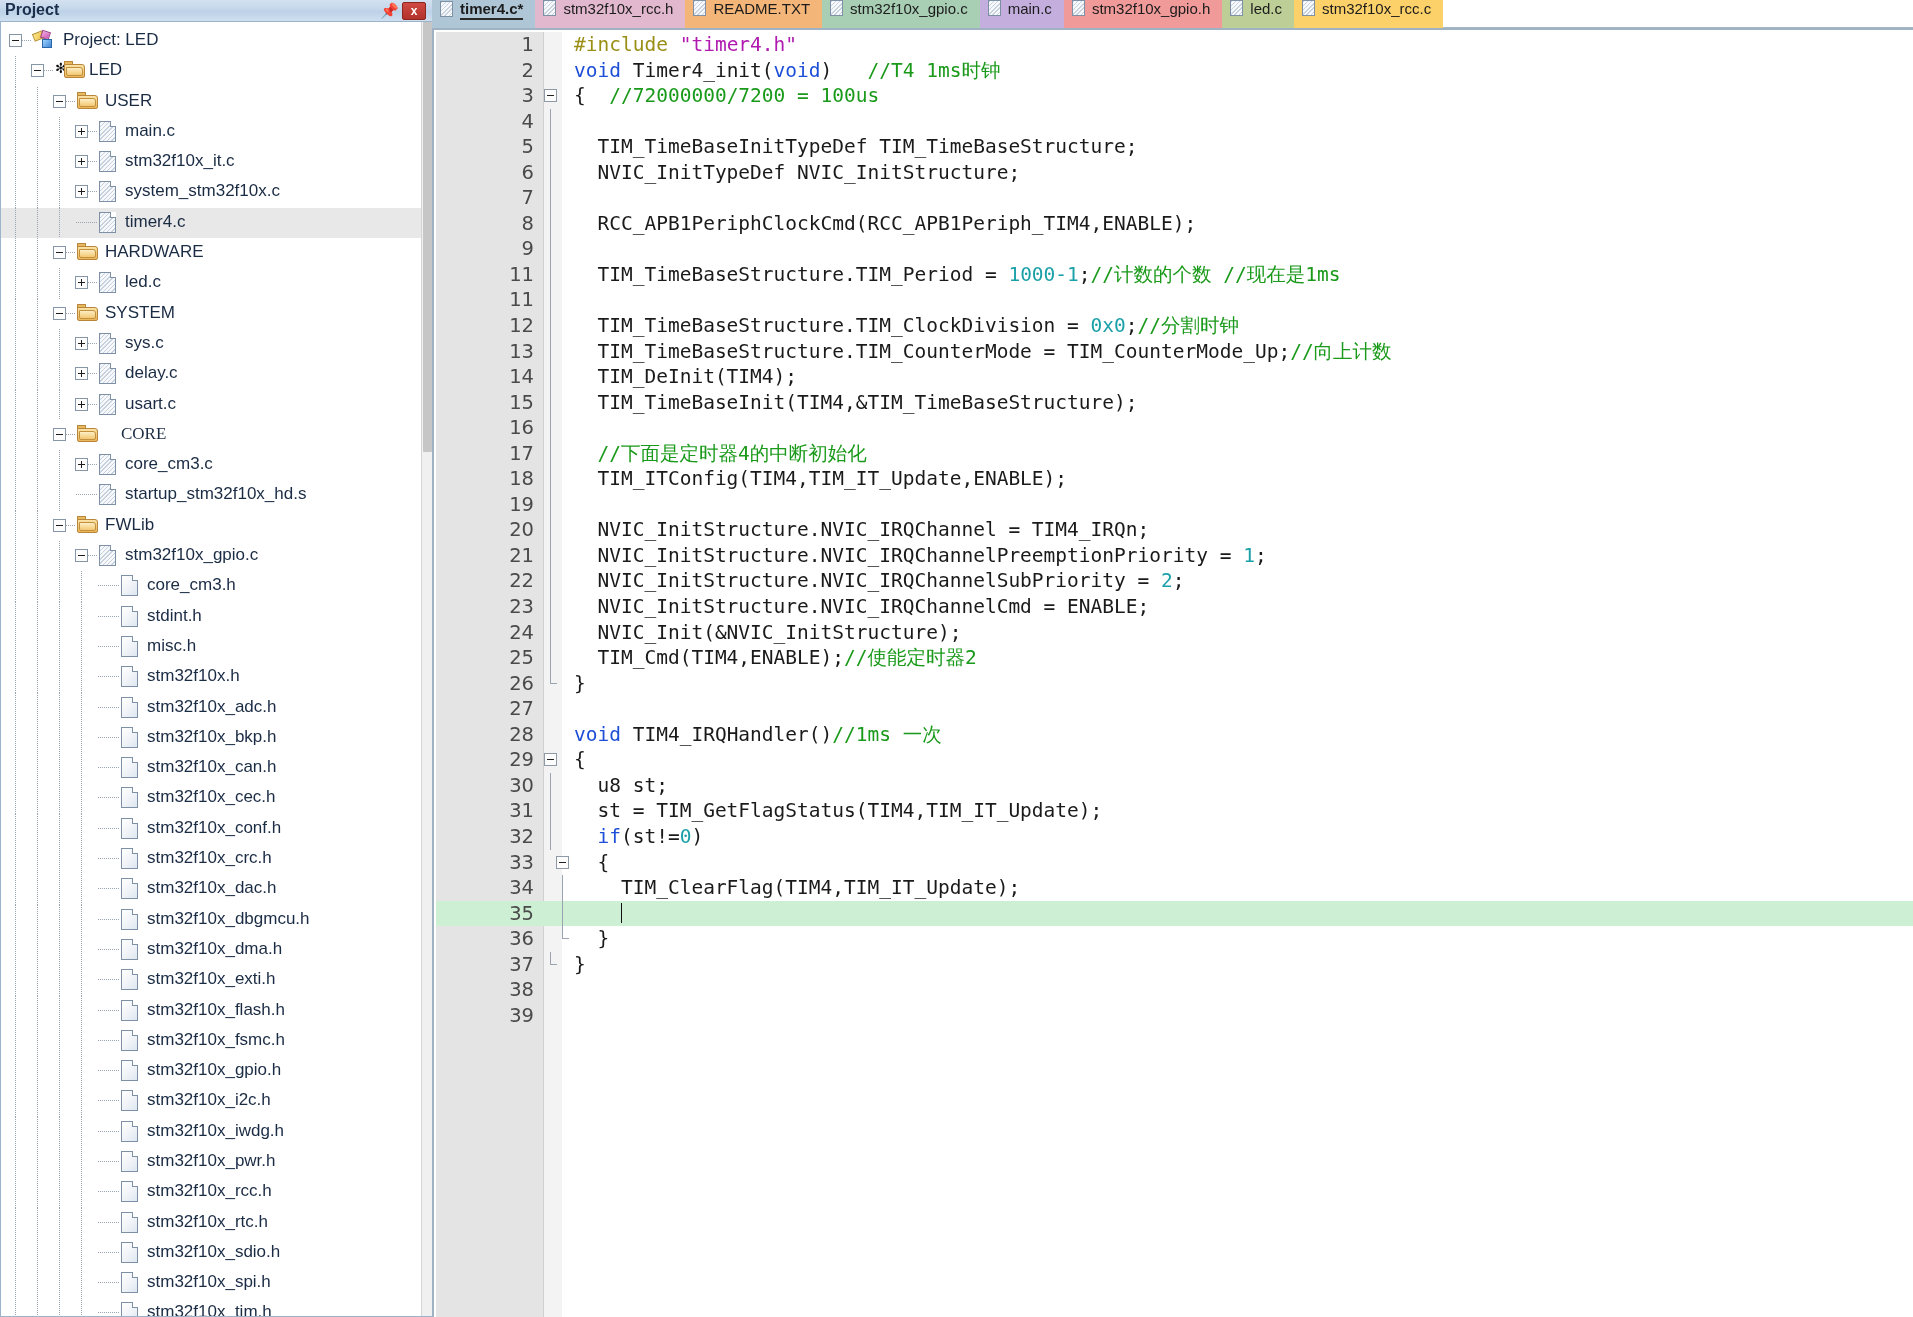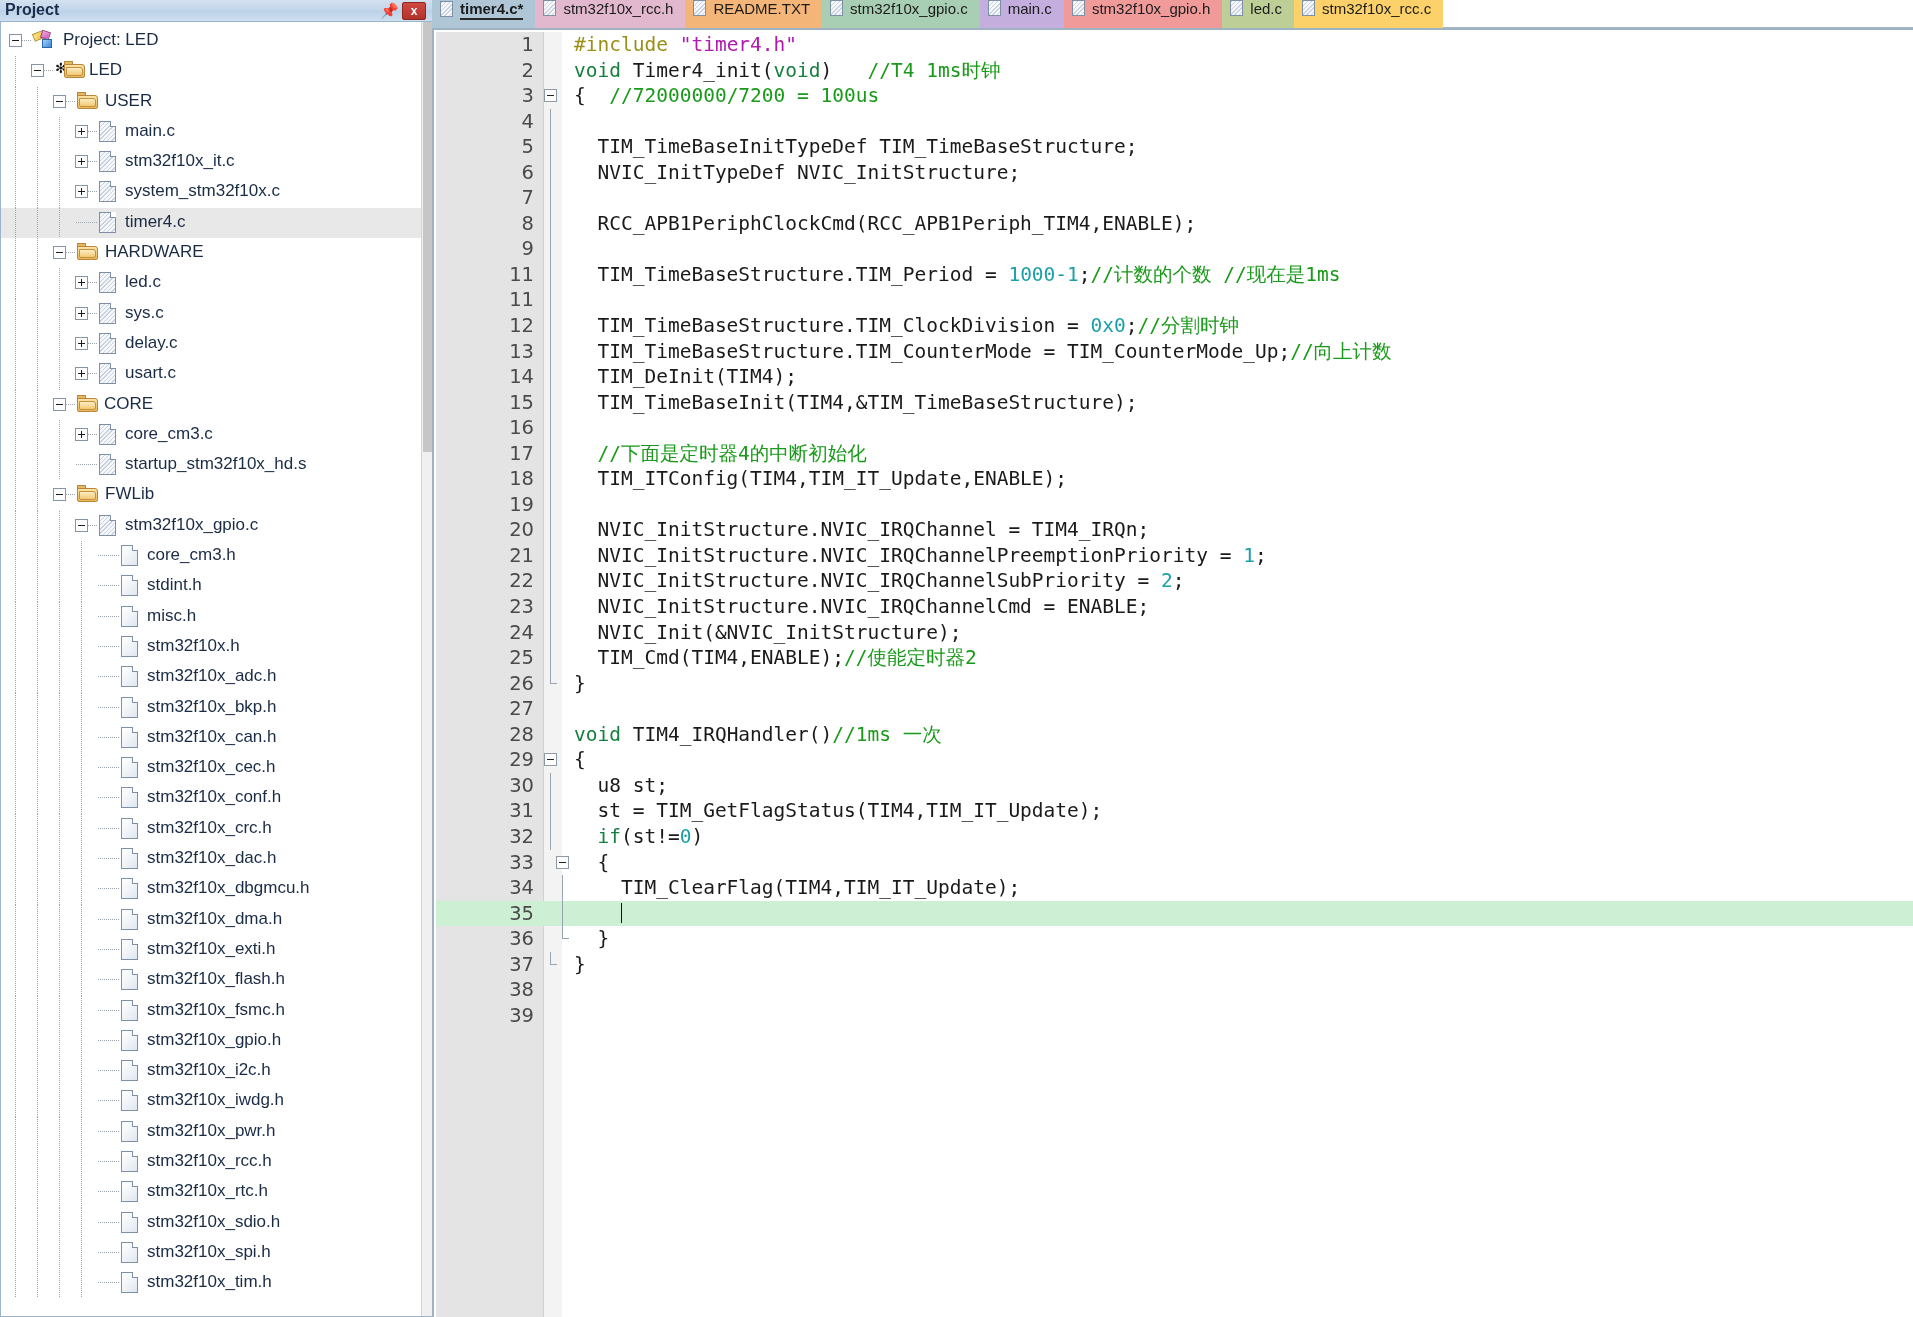--- a/index.html
+++ b/index.html
@@ -233,21 +233,21 @@
   .foldbox:after{content:"";position:absolute;left:2px;top:5px;width:7px;height:1px;background:#222;}
   .foldline{
     position:absolute;left:114px;top:0;width:1px;height:25.55px;background:#9aa4b0;
   }
   .foldend{
     position:absolute;left:114px;top:0;width:1px;height:13px;background:#9aa4b0;
   }
   .foldend:after{content:"";position:absolute;left:0;top:12px;width:7px;height:1px;background:#9aa4b0;}
 
   
-  .kw{color:#15803d;}
+  .kw{color:#1d4ed8;}
   .pp{color:#9a8f16;}
   .str{color:#b01ab0;}
   .cmt{color:#1a9a1a;}
   .num2{color:#1aa0a8;}
   .caret{
     display:inline-block;width:1px;height:20px;background:#111;
     vertical-align:-3px;margin:0;
   }
 </style>
 </head>
@@ -367,64 +367,76 @@
             <div class="dotline" style="left: 87px;"></div>
             <div class="file hatch" style="left: 98px;">
               <div class="sheet"></div>
               <div class="corner"></div>
             </div>
             <span class="lbl" style="left: 124px;">led.c</span>
           </div>
           <div class="node">
             <div class="vline" style="left: 14px;"></div>
             <div class="vline" style="left: 36px;"></div>
-            <div class="vline" style="left: 58px;"></div>
-            <div class="exp plus" style="left: 74px;"></div>
-            <div class="dotline" style="left: 87px;"></div>
-            <div class="file hatch" style="left: 98px;">
-              <div class="sheet"></div>
-              <div class="corner"></div>
-            </div>
-            <span class="lbl" style="left: 124px;">sys.c</span>
-          </div>
-          <div class="node">
-            <div class="vline" style="left: 14px;"></div>
-            <div class="vline" style="left: 36px;"></div>
-            <div class="vline" style="left: 58px;"></div>
-            <div class="exp plus" style="left: 74px;"></div>
-            <div class="dotline" style="left: 87px;"></div>
-            <div class="file hatch" style="left: 98px;">
-              <div class="sheet"></div>
-              <div class="corner"></div>
-            </div>
-            <span class="lbl" style="left: 124px;">delay.c</span>
-          </div>
-          <div class="node">
-            <div class="vline" style="left: 14px;"></div>
-            <div class="vline" style="left: 36px;"></div>
-            <div class="vline" style="left: 58px;"></div>
-            <div class="exp plus" style="left: 74px;"></div>
-            <div class="dotline" style="left: 87px;"></div>
-            <div class="file hatch" style="left: 98px;">
-              <div class="sheet"></div>
-              <div class="corner"></div>
-            </div>
-            <span class="lbl" style="left: 124px;">usart.c</span>
-          </div>
-          <div class="node">
-            <div class="vline" style="left: 14px;"></div>
-            <div class="vline" style="left: 36px;"></div>
             <div class="exp" style="left: 52px;"></div>
             <div class="dotline" style="left: 65px;"></div>
             <div class="folder" style="left: 76px;">
               <div class="tabtop"></div>
               <div class="body"></div>
               <div class="flap"></div>
             </div>
-            <span class="lbl" style="left: 103px;">CORE</span>
+            <span class="lbl" style="left: 104px;">SYSTEM</span>
+          </div>
+          <div class="node">
+            <div class="vline" style="left: 14px;"></div>
+            <div class="vline" style="left: 36px;"></div>
+            <div class="vline" style="left: 58px;"></div>
+            <div class="exp plus" style="left: 74px;"></div>
+            <div class="dotline" style="left: 87px;"></div>
+            <div class="file hatch" style="left: 98px;">
+              <div class="sheet"></div>
+              <div class="corner"></div>
+            </div>
+            <span class="lbl" style="left: 124px;">sys.c</span>
+          </div>
+          <div class="node">
+            <div class="vline" style="left: 14px;"></div>
+            <div class="vline" style="left: 36px;"></div>
+            <div class="vline" style="left: 58px;"></div>
+            <div class="exp plus" style="left: 74px;"></div>
+            <div class="dotline" style="left: 87px;"></div>
+            <div class="file hatch" style="left: 98px;">
+              <div class="sheet"></div>
+              <div class="corner"></div>
+            </div>
+            <span class="lbl" style="left: 124px;">delay.c</span>
+          </div>
+          <div class="node">
+            <div class="vline" style="left: 14px;"></div>
+            <div class="vline" style="left: 36px;"></div>
+            <div class="vline" style="left: 58px;"></div>
+            <div class="exp plus" style="left: 74px;"></div>
+            <div class="dotline" style="left: 87px;"></div>
+            <div class="file hatch" style="left: 98px;">
+              <div class="sheet"></div>
+              <div class="corner"></div>
+            </div>
+            <span class="lbl" style="left: 124px;">usart.c</span>
+          </div>
+          <div class="node">
+            <div class="vline" style="left: 14px;"></div>
+            <div class="vline" style="left: 36px;"></div>
+            <div class="exp" style="left: 52px;"></div>
+            <div class="dotline" style="left: 65px;"></div>
+            <div class="folder" style="left: 76px;">
+              <div class="tabtop"></div>
+              <div class="body"></div>
+              <div class="flap"></div>
+            </div>
+            <span class="lbl" style="left: 120px; font-family: Liberation Serif, serif;">CORE</span>
           </div>
           <div class="node">
             <div class="vline" style="left: 14px;"></div>
             <div class="vline" style="left: 36px;"></div>
             <div class="vline" style="left: 58px;"></div>
             <div class="exp plus" style="left: 74px;"></div>
             <div class="dotline" style="left: 87px;"></div>
             <div class="file hatch" style="left: 98px;">
               <div class="sheet"></div>
               <div class="corner"></div>

